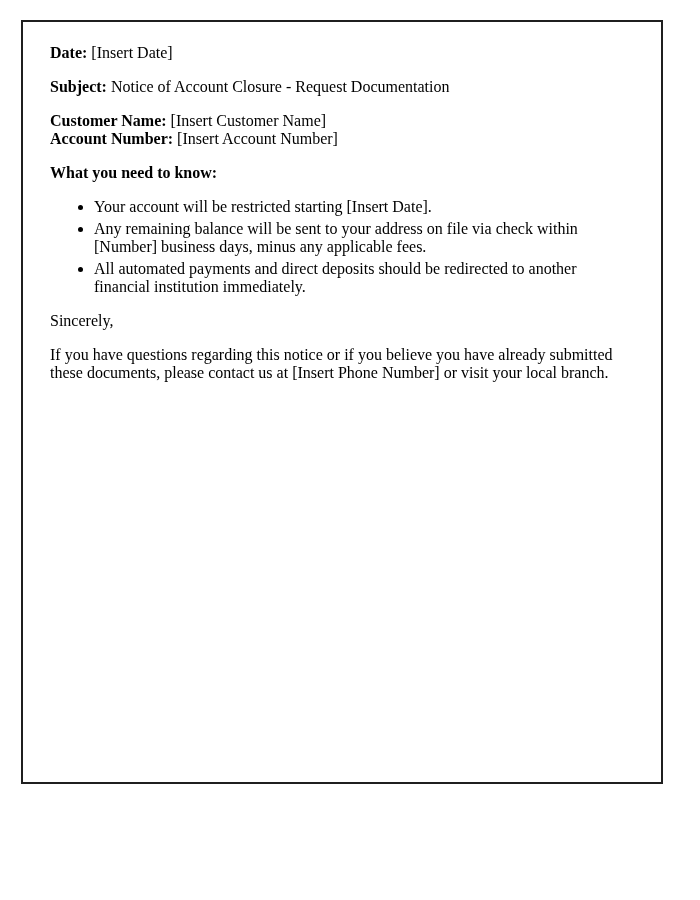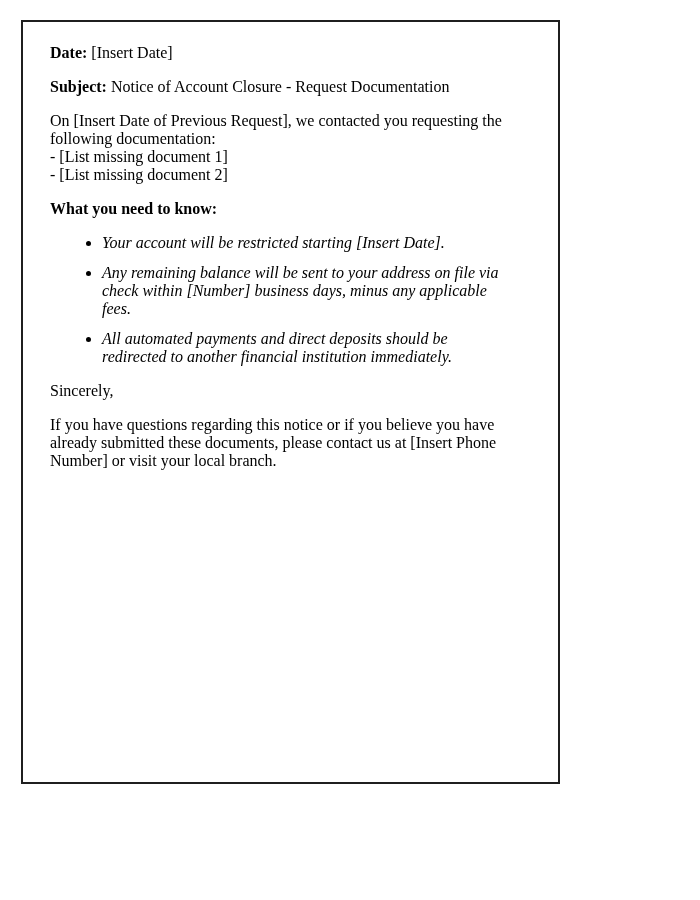--- a/index.html
+++ b/index.html
@@ -19,55 +19,54 @@
     position: relative;
     font-family: "Liberation Serif", "DejaVu Serif", serif;
     color: var(--text-color);
     font-size: 16px;
     line-height: 18px;
   }
   .letter-frame {
     position: absolute;
     left: 21px;
     top: 20px;
-    width: 539px;
+    width: 642px;
     height: 764px;
     border: 2px solid var(--border-color);
     background: var(--page-bg);
     padding: 6px 31px 0 27px;
     overflow: hidden;
   }
   .para {
     margin: 16px 0;
   }
   .bullet-list {
     margin: 16px 0;
     padding-left: 40px;
     list-style-type: disc;
   }
   .bullet-list li {
-    margin: 12px;
+    margin: 4px;
     padding: 0;
-    font-style: italic;
   }
   strong { font-weight: bold; }
 </style>
 </head>
 <body>
 
 <div class="letter-frame">
 
   <p class="para"><strong>Date:</strong> <span>[Insert Date]</span></p>
 
   <p class="para"><strong>Subject:</strong> <span>Notice of Account Closure - Request Documentation</span></p>
 
+  <p class="para"><strong>Customer Name:</strong> <span>[Insert Customer Name]</span><br><strong>Account Number:</strong> <span>[Insert Account Number]</span></p>
 
 
 
-  <p class="para"><span>On [Insert Date of Previous Request], we contacted you requesting the following documentation:</span><br><span>- [List missing document 1]</span><br><span>- [List missing document 2]</span></p>
 
 
   <p class="para"><strong>What you need to know:</strong></p>
 
   <ul class="bullet-list">
     <li>Your account will be restricted starting [Insert Date].</li>
     <li>Any remaining balance will be sent to your address on file via check within [Number] business days, minus any applicable fees.</li>
     <li>All automated payments and direct deposits should be redirected to another financial institution immediately.</li>
   </ul>
 

